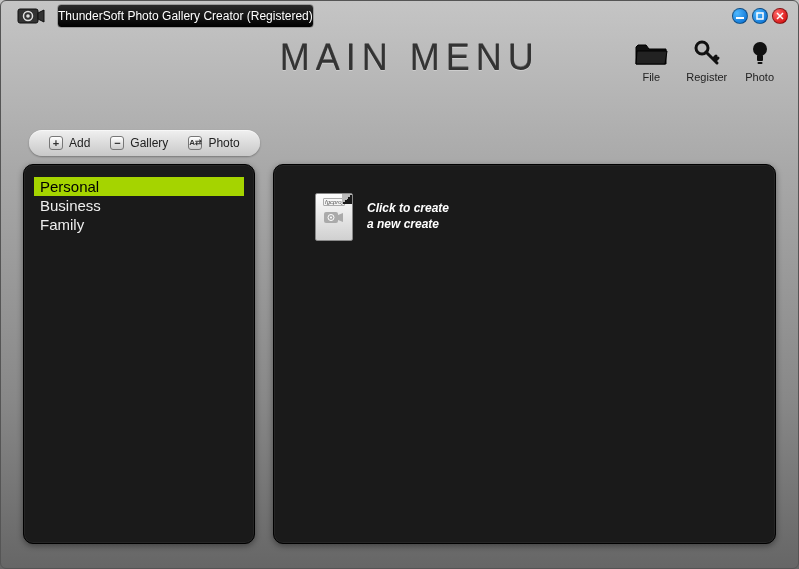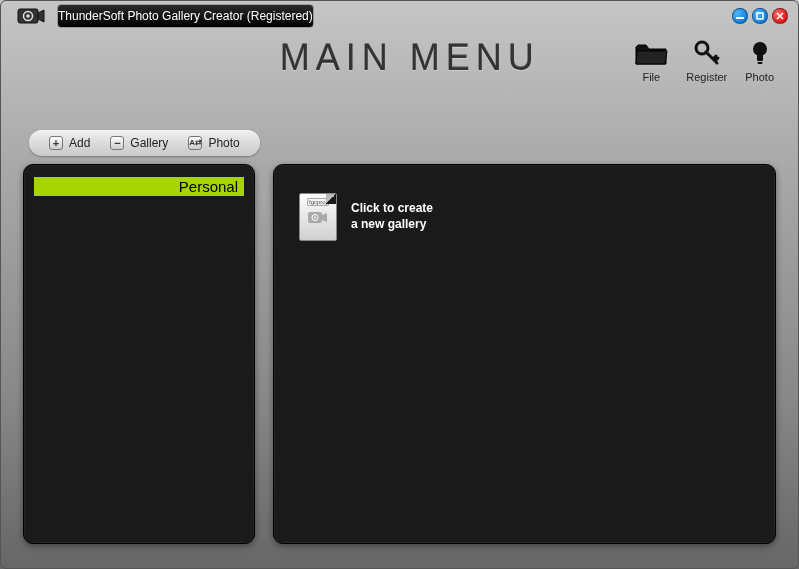--- a/index.html
+++ b/index.html
@@ -131,32 +131,32 @@
       border-radius: 10px;
       border: 1px solid #000;
       box-shadow: inset 0 0 0 1px rgba(255,255,255,0.05), 0 2px 6px rgba(0,0,0,0.4);
     }
     .panel.left {
       width: 232px;
       padding: 12px 10px;
     }
     .panel.right {
       flex: 1;
-      padding: 28px 9px;
+      padding: 28px 25px;
+      font-style: italic;
     }
     .cat-item {
       color: #eee;
       font-size: 15px;
       padding: 1px 6px;
       cursor: pointer;
     }
     .cat-item.selected {
       background: #a5d400;
       color: #000;
-      text-align: right;
     }
     .create-block {
       display: flex;
       align-items: center;
       gap: 14px;
       cursor: pointer;
       width: fit-content;
       margin-left: 16px;
     }
     .file-icon {
@@ -274,33 +274,35 @@
   </div>
   <div class="tbtn">
     <span class="sqicon" style="font-size:8px;">A⇄</span>
     <span>Photo</span>
   </div>
 </div>
 
 <div class="content">
   <div class="panel left">
     <div class="cat-item selected">Personal</div>
+    <div class="cat-item">Business</div>
+    <div class="cat-item">Family</div>
   </div>
   <div class="panel right">
     <div class="create-block">
       <div class="file-icon">
         <div class="file-ext">fgcproj</div>
         <div class="file-inner">
           <svg width="22" height="18" viewBox="0 0 22 18">
             <rect x="1" y="3" width="14" height="11" rx="2" fill="#aaa"></rect>
             <circle cx="8" cy="8.5" r="3" fill="none" stroke="#fff" stroke-width="1"></circle>
             <circle cx="8" cy="8.5" r="1" fill="#fff"></circle>
             <path d="M15 6 L20 4 L20 13 L15 11 Z" fill="#aaa"></path>
           </svg>
         </div>
       </div>
       <div class="create-text">
         <div>Click to create</div>
-        <div>a new gallery</div>
+        <div>a new create</div>
       </div>
     </div>
   </div>
 </div>
 
 </body></html>

